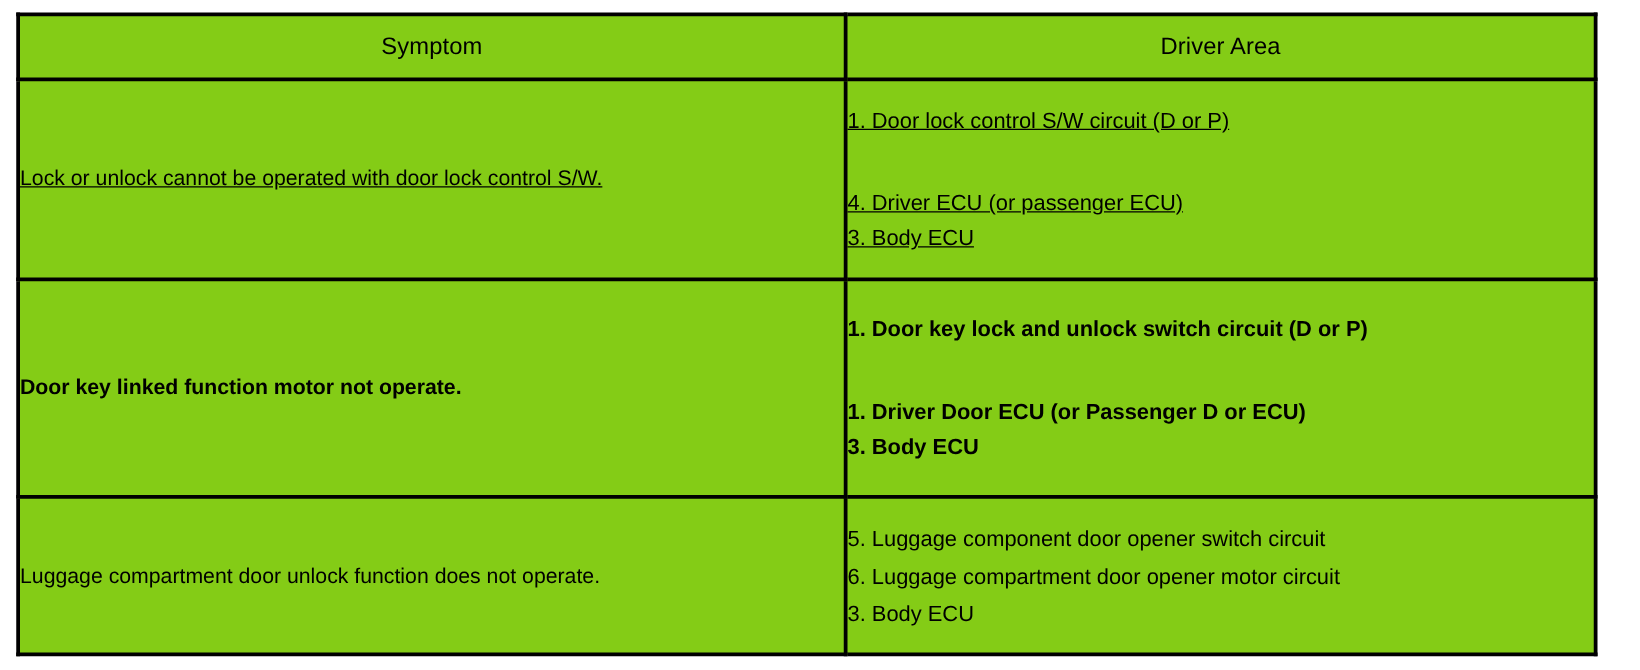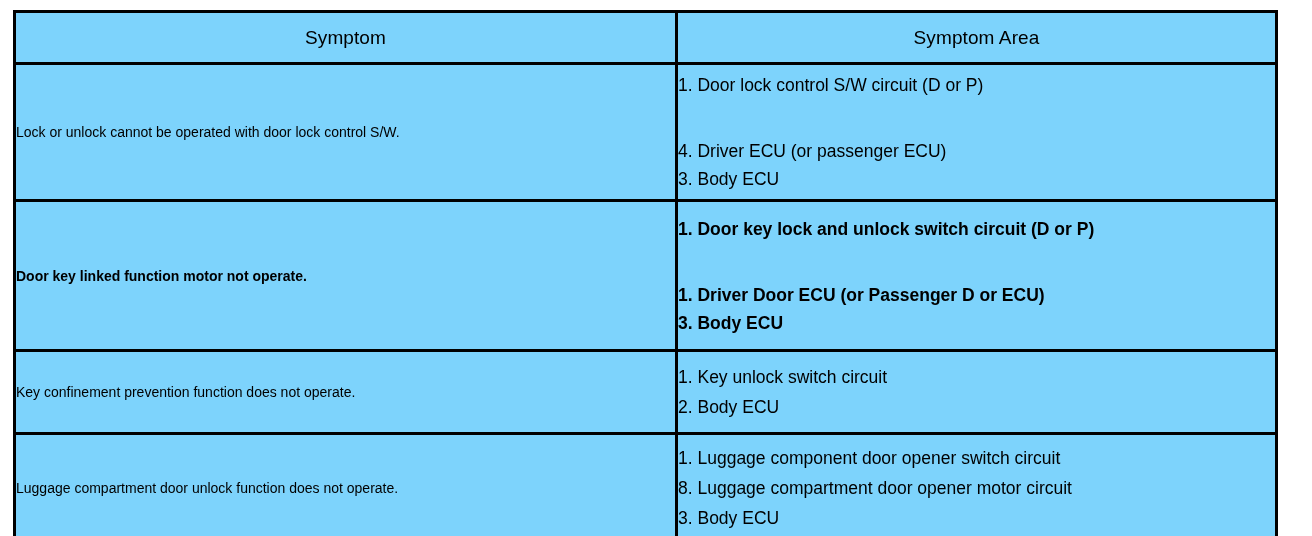--- a/index.html
+++ b/index.html
@@ -32,21 +32,21 @@
     border-collapse: collapse;
     table-layout: fixed;
     background: #ffffff;
   }
 
   .dtc-table td,
   .dtc-table th {
     border: 3px solid #000000;
     padding: 0;
     vertical-align: middle;
-    background: #7dd3fc;
+    background: #84cc16;
   }
 
   
   col.col-symptom { width: 662px; }
   col.col-suspect { width: 600px; }
 
   .header-row th {
     height: 49px;
     text-align: center;
     font-weight: normal;
@@ -57,21 +57,21 @@
   .header-cell-inner {
     display: block;
     text-align: center;
     font-size: 19px;
     line-height: 22px;
   }
 
   .symptom-cell {
     padding-left: 15px;
     padding-right: 10px;
-    font-size: 14px;
+    font-size: 17px;
     line-height: 22px;
     vertical-align: middle;
   }
 
   .suspect-cell {
     padding-left: 12px;
     padding-right: 8px;
     padding-top: 10px;
     padding-bottom: 10px;
     font-size: 17.5px;
@@ -101,21 +101,21 @@
     margin-bottom: 6px;
   }
 
   .suspect-list.tight li {
     margin-bottom: 8px;
   }
   .suspect-list.tight li:last-child {
     margin-bottom: 0;
   }
 
-  .row-1 td { height: 134px; }
+  .row-1 td { height: 134px; text-decoration: underline; }
   .row-2 td { height: 147px; font-weight: bold; }
   .row-3 td { height: 80px; }
   .row-4 td { height: 105px; }
 </style>
 </head>
 <body>
 
 <div class="page">
 
   <table class="dtc-table">
@@ -123,21 +123,21 @@
       <col class="col-symptom">
       <col class="col-suspect">
     </colgroup>
 
     <thead>
       <tr class="header-row">
         <th>
           <span class="header-cell-inner">Symptom</span>
         </th>
         <th>
-          <span class="header-cell-inner">Symptom Area</span>
+          <span class="header-cell-inner">Driver Area</span>
         </th>
       </tr>
     </thead>
 
     <tbody>
 
       <tr class="row-1">
         <td class="symptom-cell">
           <span>Lock or unlock cannot be operated with door lock control S/W.</span>
         </td>
@@ -156,40 +156,29 @@
         </td>
         <td class="suspect-cell">
           <ul class="suspect-list gap-after-first">
             <li>1. Door key lock and unlock switch circuit (D or P)</li>
             <li>1. Driver Door ECU (or Passenger D or ECU)</li>
             <li>3. Body ECU</li>
           </ul>
         </td>
       </tr>
 
-      <tr class="row-3">
-        <td class="symptom-cell">
-          <span>Key confinement prevention function does not operate.</span>
-        </td>
-        <td class="suspect-cell">
-          <ul class="suspect-list tight">
-            <li>1. Key unlock switch circuit</li>
-            <li>2. Body ECU</li>
-          </ul>
-        </td>
-      </tr>
 
       <tr class="row-4">
         <td class="symptom-cell">
           <span>Luggage compartment door unlock function does not operate.</span>
         </td>
         <td class="suspect-cell">
           <ul class="suspect-list tight">
-            <li>1. Luggage component door opener switch circuit</li>
-            <li>8. Luggage compartment door opener motor circuit</li>
+            <li>5. Luggage component door opener switch circuit</li>
+            <li>6. Luggage compartment door opener motor circuit</li>
             <li>3. Body ECU</li>
           </ul>
         </td>
       </tr>
 
     </tbody>
   </table>
 
 </div>
 

